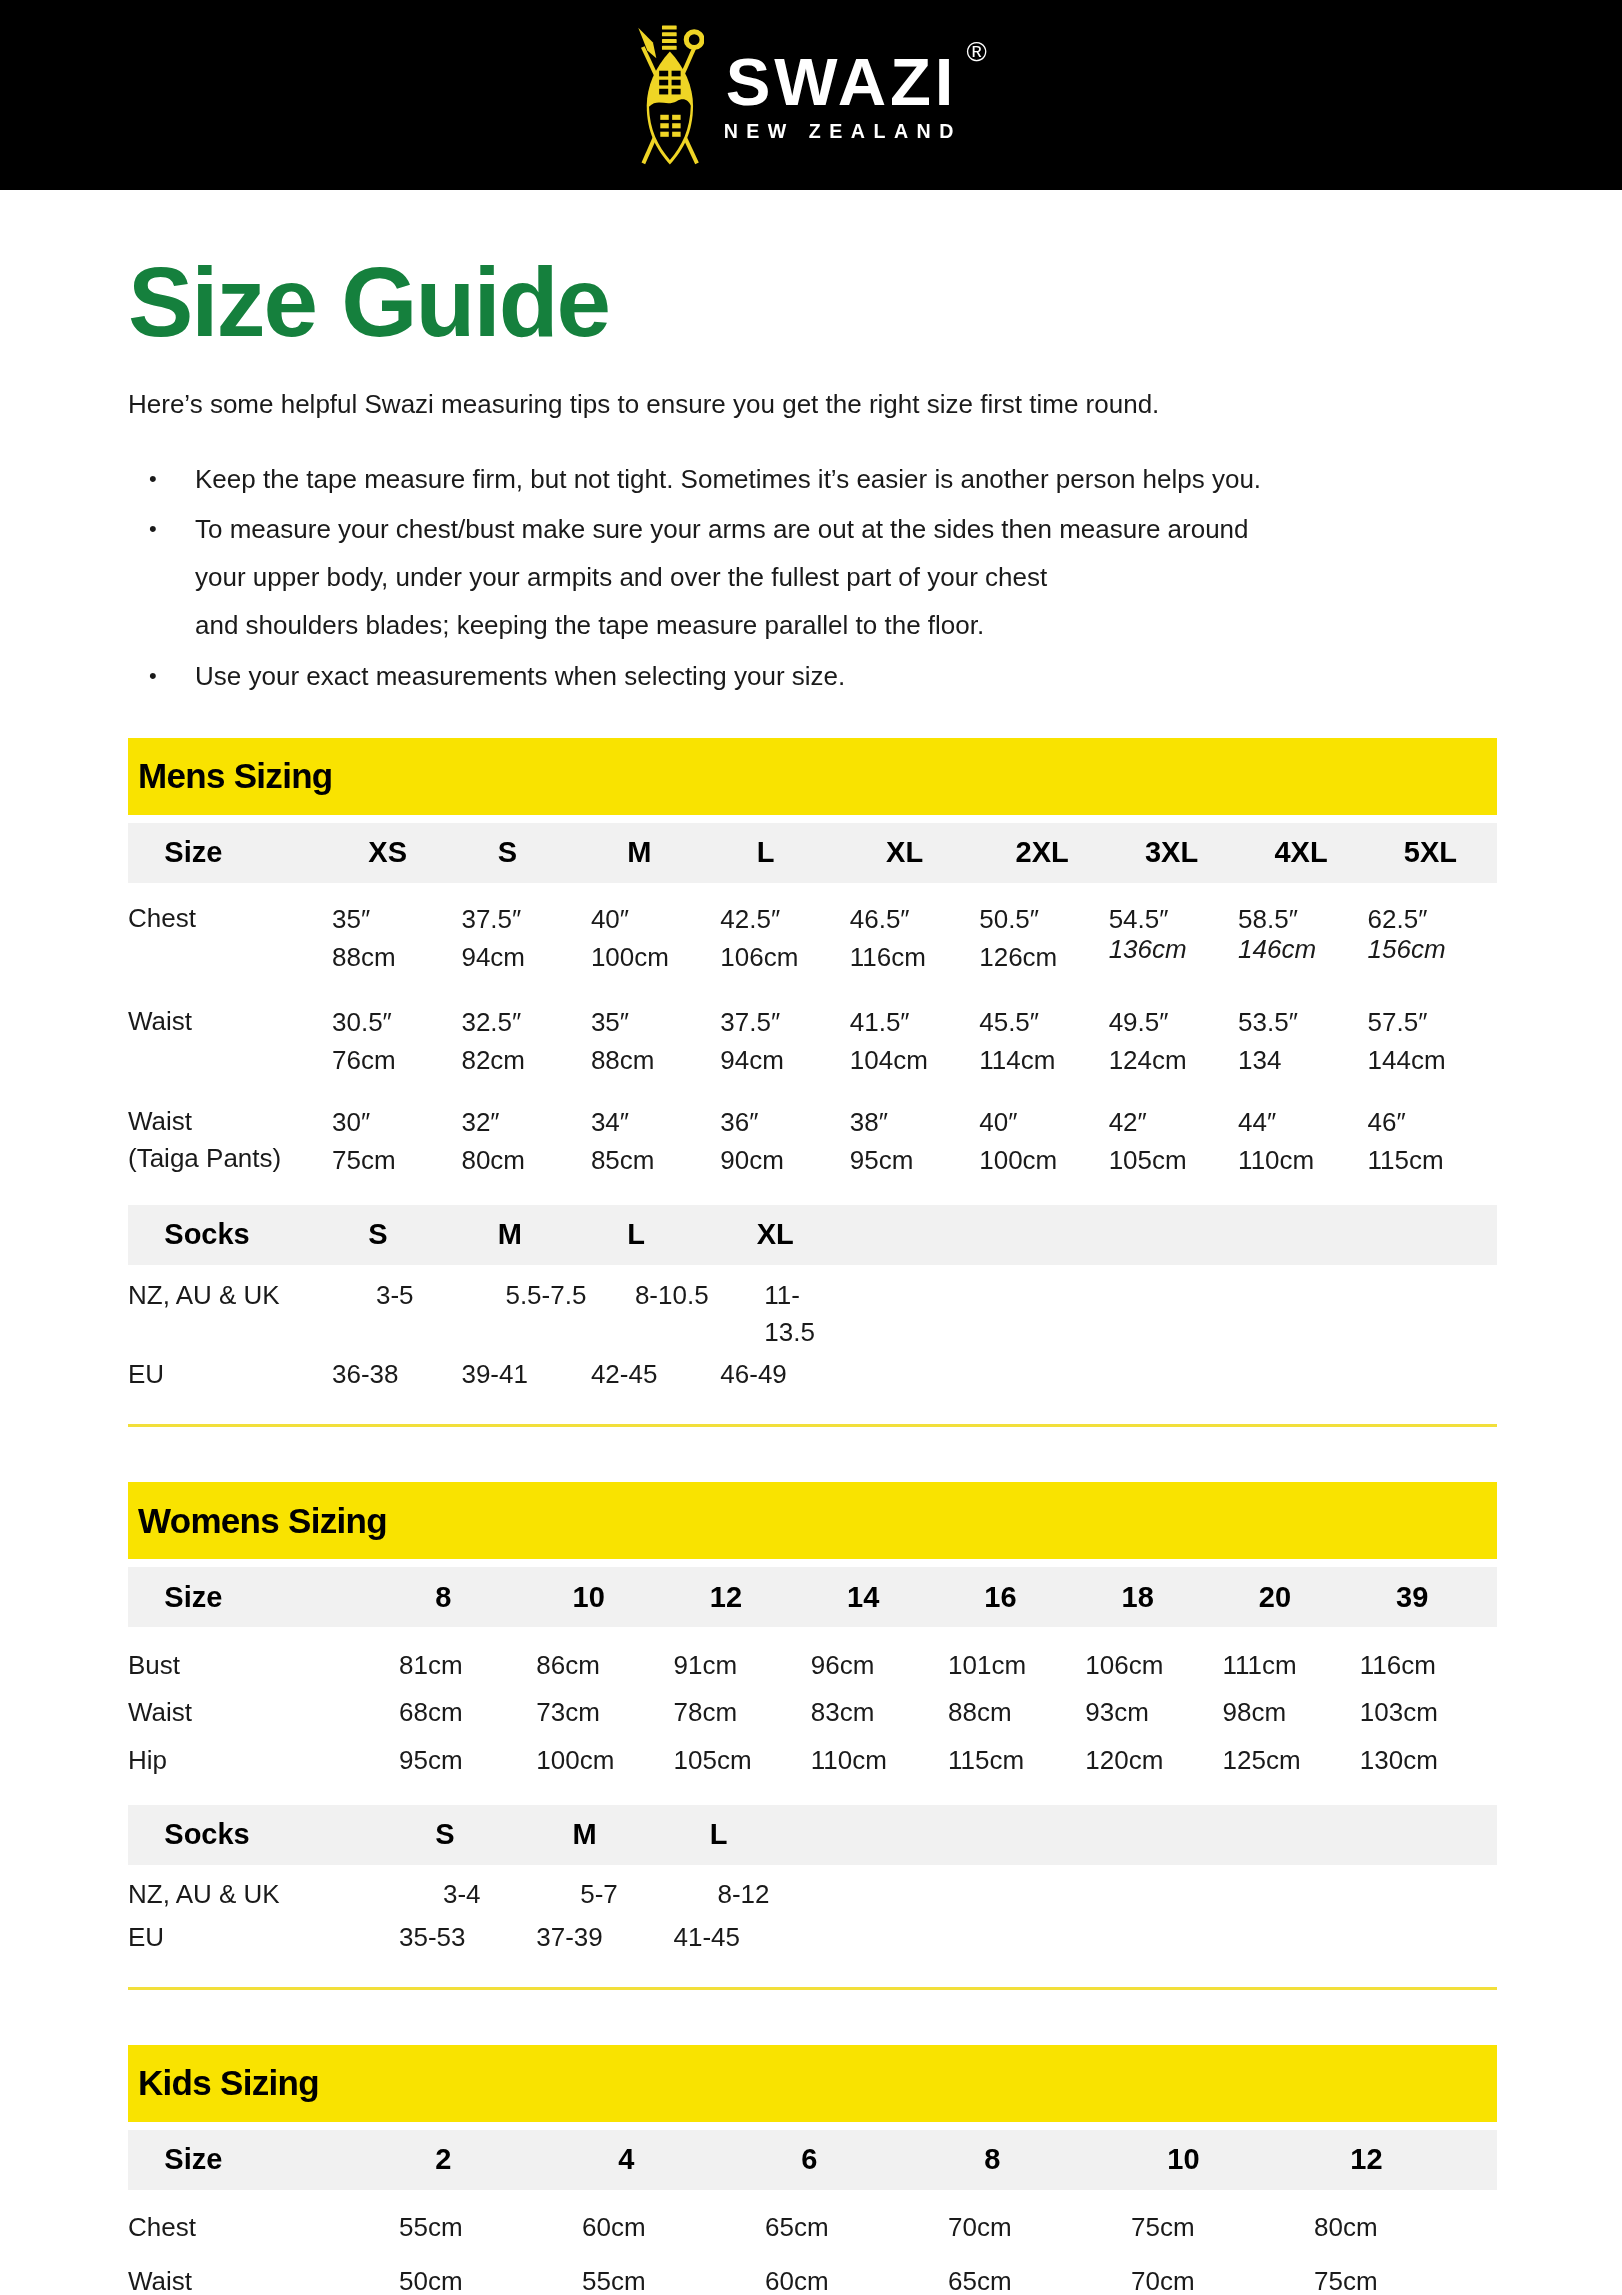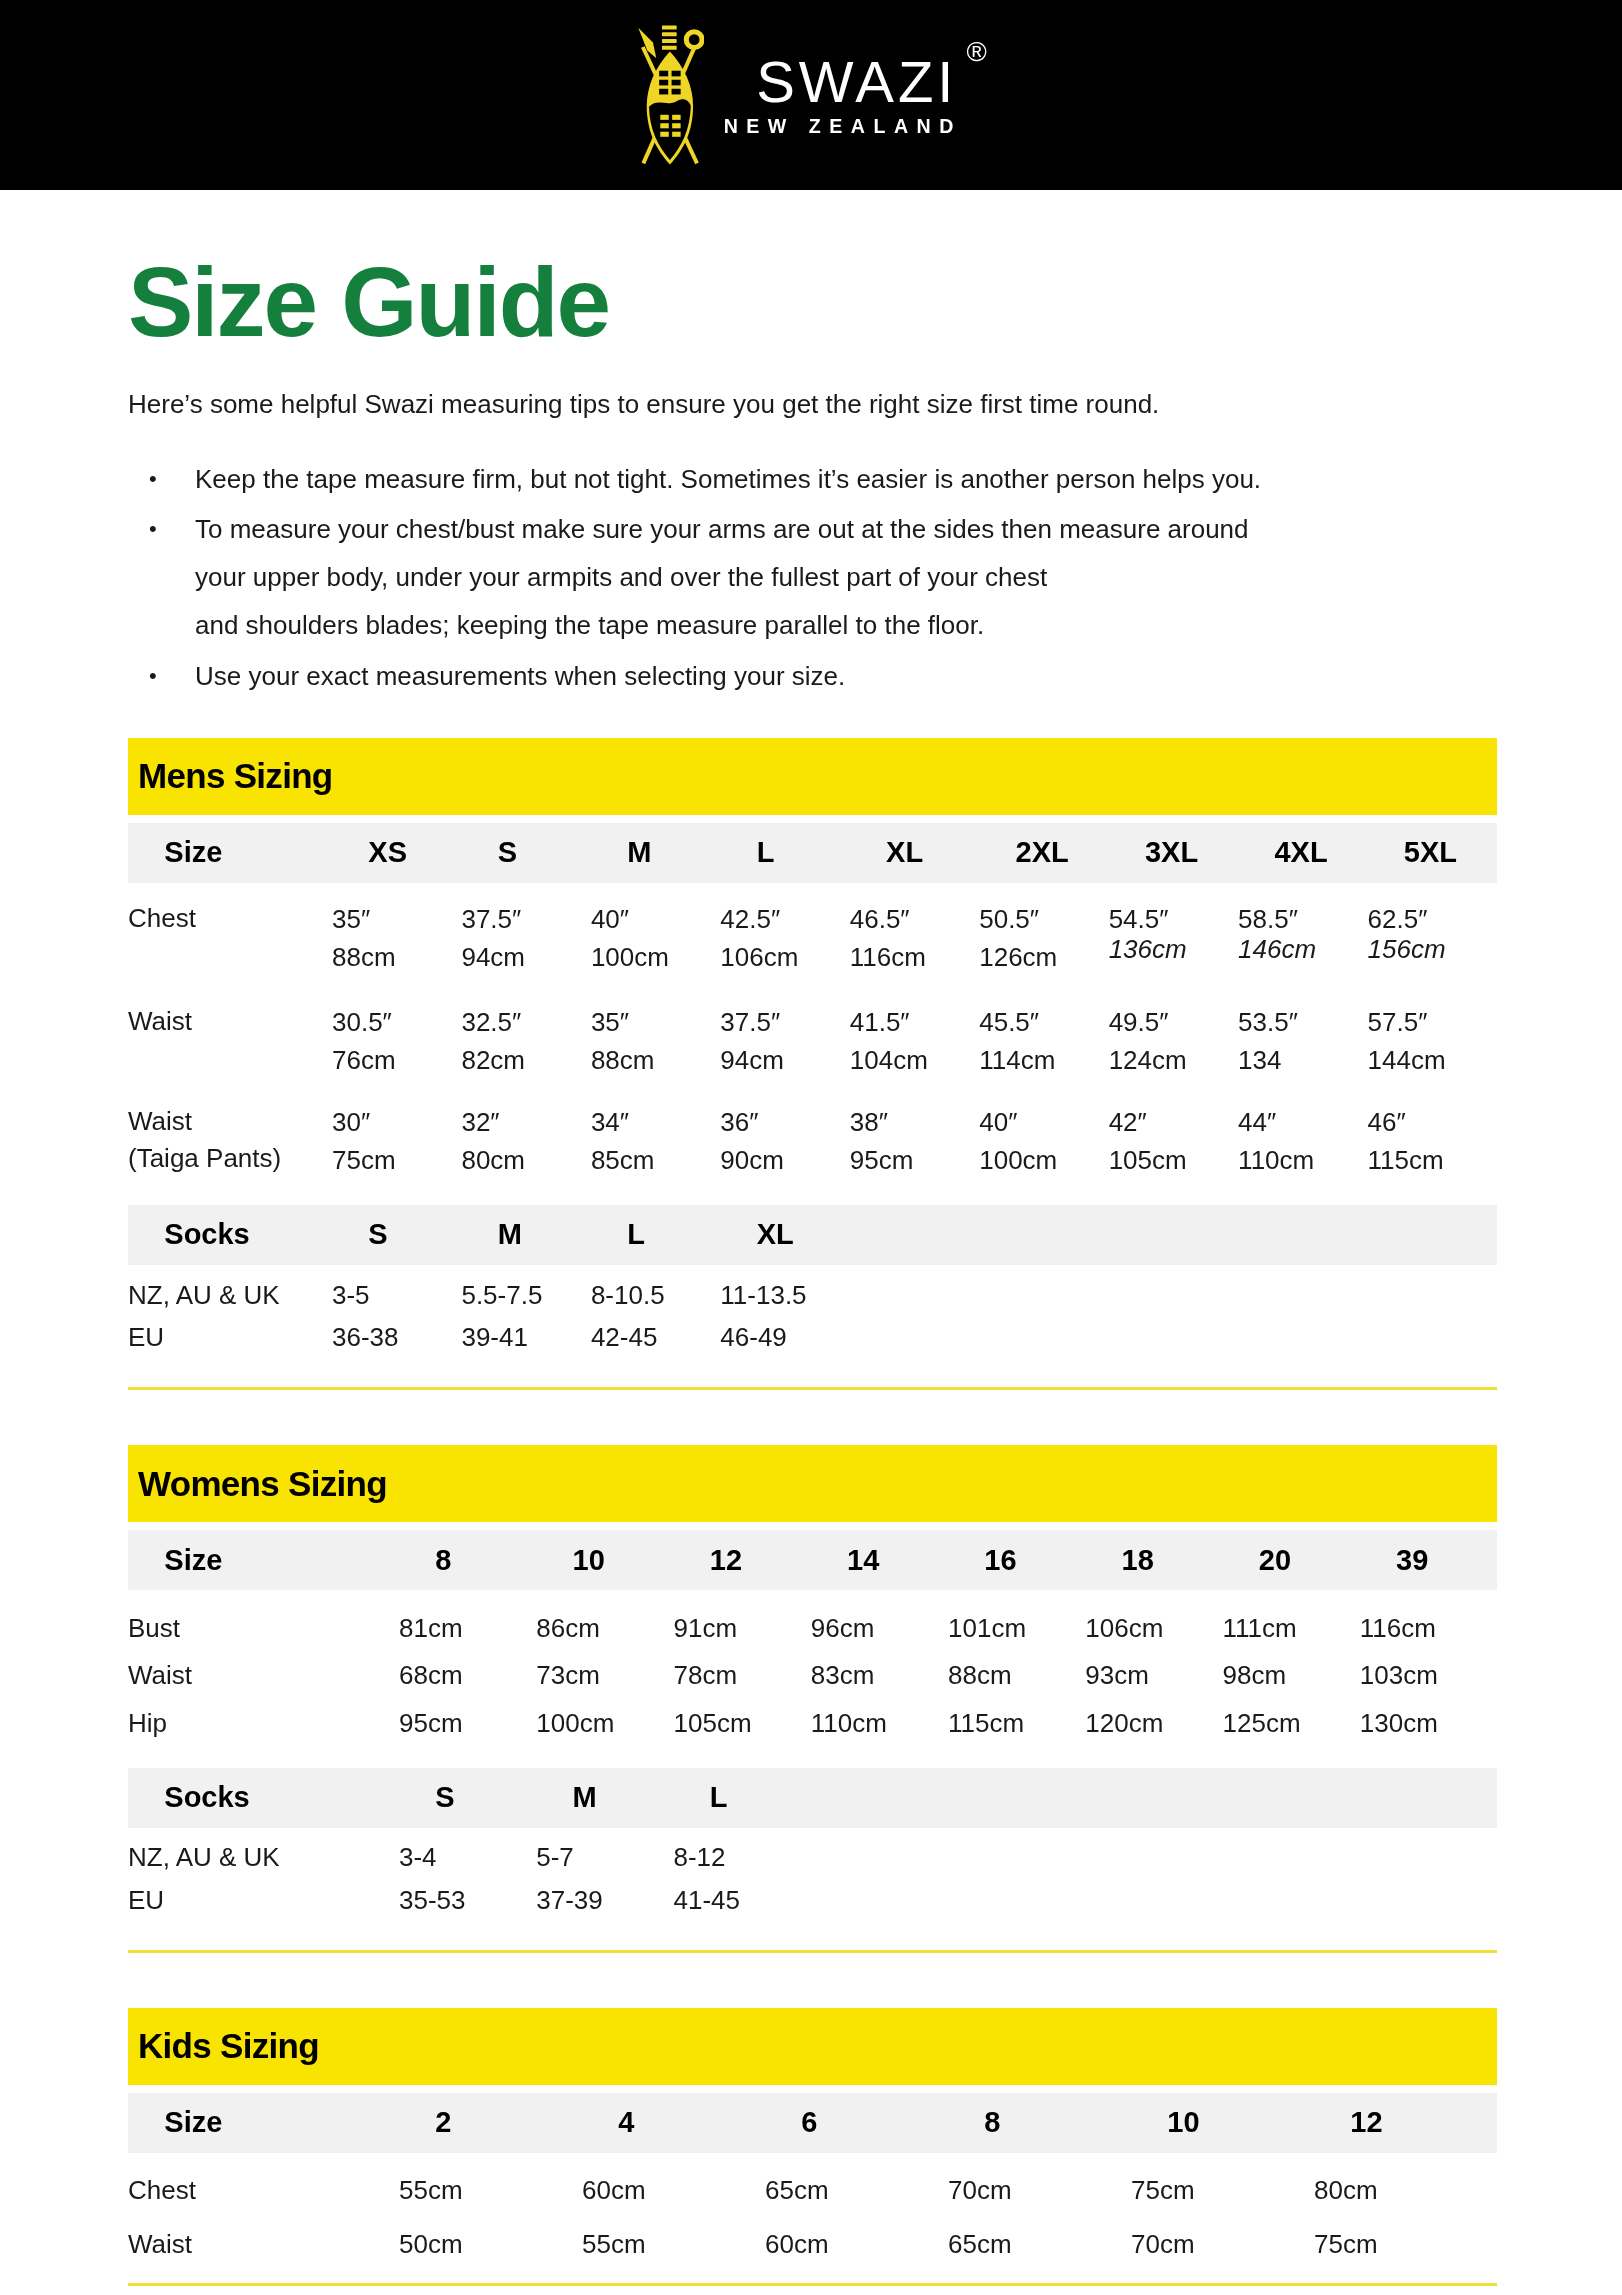--- a/index.html
+++ b/index.html
@@ -14,21 +14,21 @@
   }
   
   .header-bar{
     height:190px;background:#000000;
     display:flex;align-items:center;justify-content:center;
   }
   .logo{display:flex;align-items:center;}
   .logo svg{display:block;height:148px;width:auto;margin-right:19.6px;}
   .logo-textcol{display:flex;flex-direction:column;align-items:flex-end;}
   .brand{
-    color:#ffffff;font-weight:400;font-size:58px;line-height:1;
+    color:#ffffff;font-weight:700;font-size:67px;line-height:1;
     letter-spacing:3.9px;
   }
   .tagline{
     color:#ffffff;font-weight:700;font-size:19.6px;line-height:1;
     letter-spacing:8.5px;margin-top:6.5px;margin-right:-4.6px;
   }
   .regmark{
     color:#ffffff;font-size:27.5px;font-weight:400;line-height:1;
     align-self:flex-start;margin:17px 0 0 9.2px;
   }
@@ -67,21 +67,21 @@
   .ghead>div{padding-left:1.3px;margin-left:35px;}
   .row{font-size:26px;line-height:38px;}
   .row .lbl{line-height:37px;}
   .cell span{display:block;}
   .cell .hi{position:relative;top:-7.9px;font-style:italic;}
   .row1{line-height:37px;}
   .yline{height:3.3px;background:#f2df3a;margin-top:31px;}
   
   .mt26{margin-top:17px;} .mt42{margin-top:27.5px;} .mt36{margin-top:23.6px;}
   .mt40{margin-top:26px;} .mt30{margin-top:19.6px;} .mt16{margin-top:10.5px;}
-  .mt18{margin-top:11.8px;} .mt8{margin-top:5.2px;}
+  .mt18{margin-top:11.8px;gap:44px;} .mt8{margin-top:5.2px;}
 </style>
 </head>
 <body>
 
 <div class="page">
 
   <div class="header-bar">
     <div class="logo">
       <svg viewBox="0 0 120 262" aria-hidden="true">
         <g stroke="#efd525" stroke-width="7" fill="none">

